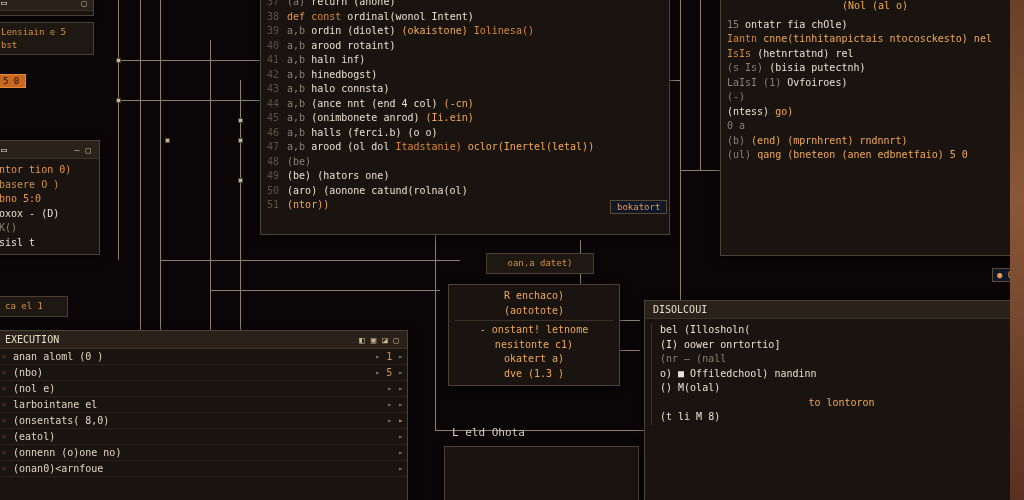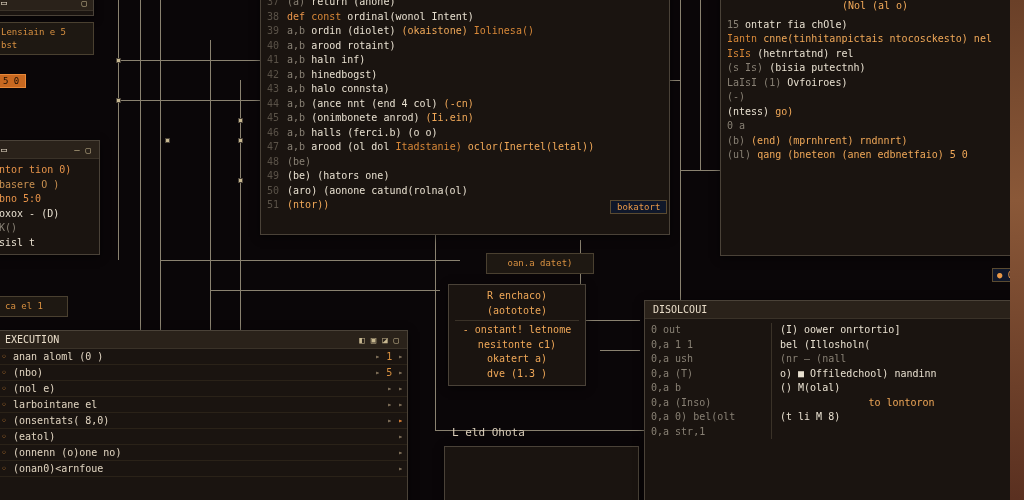--- a/index.html
+++ b/index.html
@@ -171,21 +171,21 @@
     <div class="code-line"><span class="ln">51</span><span class="br">(ntor))</span></div>
   </div>
 </div>
 
 <div class="small-block" style="left:478px; top:253px; width:108px; text-align:center;margin-left:8px;">
   <div class="line wt">oan.a datet)</div>
 </div>
 
 <div class="tag" style="left:610px; top:200px;">bokatort</div>
 
-<div class="panel" style="left:448px; top:284px; width:138px;">
+<div class="panel" style="left:448px; top:284px; width:172px;">
   <div class="panel-body">
     <div class="code-line br">R enchaco)</div>
     <div class="code-line br">(aototote)</div>
     <div class="code-line dim" style="border-top:1px solid #3a3228; padding-top:2px; margin-top:2px;"></div>
     <div class="code-line br">-   onstant!  letnome</div>
     <div class="code-line br">nesitonte  c1)</div>
     <div class="code-line br">okatert a)</div>
     <div class="code-line br">dve (1.3 )</div>
   </div>
 </div>
@@ -272,33 +272,23 @@
 <div class="tag" style="left:992px; top:268px; padding:1px 4px;">● 0</div>
 
 <div class="panel" style="left:644px; top:300px; width:386px; height:210px;">
   <div class="panel-header">
     <span>DISOLCOUI</span>
     <div class="panel-icons">
         <span>⚙</span>
       </div>
   </div>
   <div class="panel-body" style="display:flex; gap:10px;">
-    <div style="flex:0 0 110px;">
-      <div class="code-line dim">0  out</div>
-      <div class="code-line dim">0,a    1       1</div>
-      <div class="code-line dim">0,a   ush</div>
-      <div class="code-line dim">0,a   (T)</div>
-      <div class="code-line dim">0,a   b</div>
-      <div class="code-line dim">0,a   (Inso)</div>
-      <div class="code-line dim">0,a   0) bel(olt</div>
-      <div class="code-line dim">0,a   str,1</div>
-    </div>
     <div style="flex:1; border-left:1px solid #3a3228; padding-left:8px;">
+      <div class="code-line wt">bel     (Illosholn(</div>
       <div class="code-line wt">(I)  oower  onrtortio]</div>
-      <div class="code-line wt">bel     (Illosholn(</div>
       <div class="code-line dim">(nr  — (nall</div>
       <div class="code-line"><span class="wt">o)   ■    Offiledchool)   nandinn</span></div>
       <div class="code-line wt">()   M(olal)</div>
       <div class="code-line br">to   lontoron</div>
       <div class="code-line wt">(t   li M 8)</div>
     </div>
   </div>
 </div>
 
 <div style="position:absolute; right:0; top:0; width:14px; height:500px; background:linear-gradient(180deg,#6a4028,#8a5838 40%,#5a3020);"></div>

